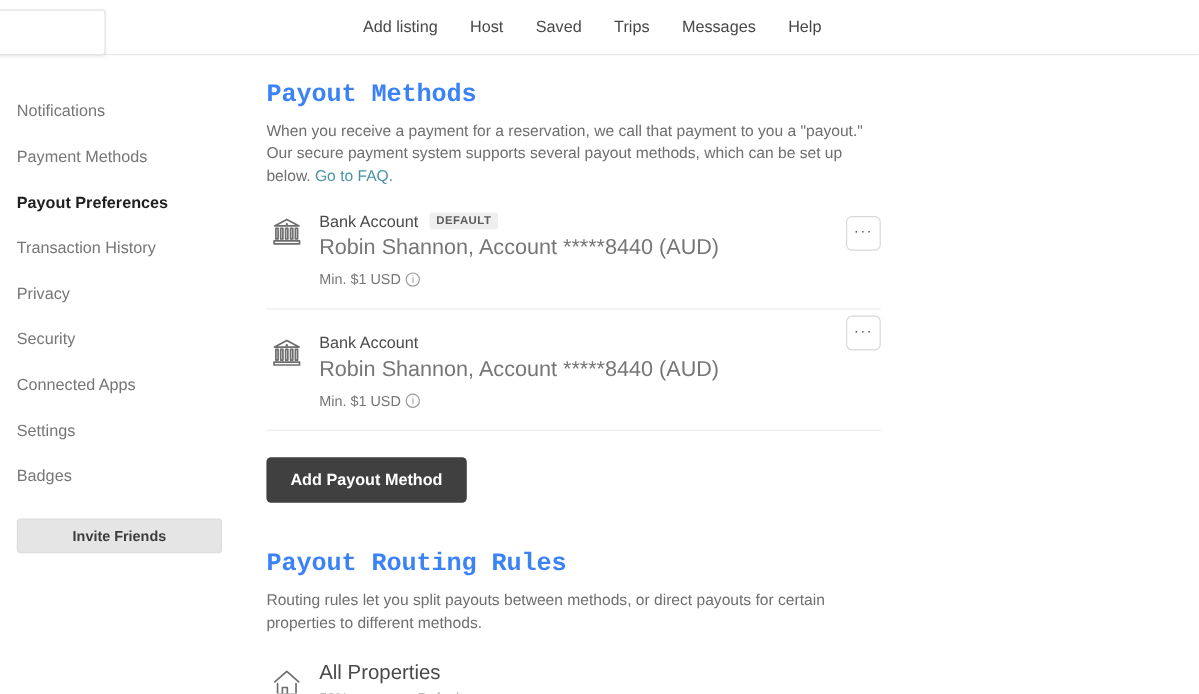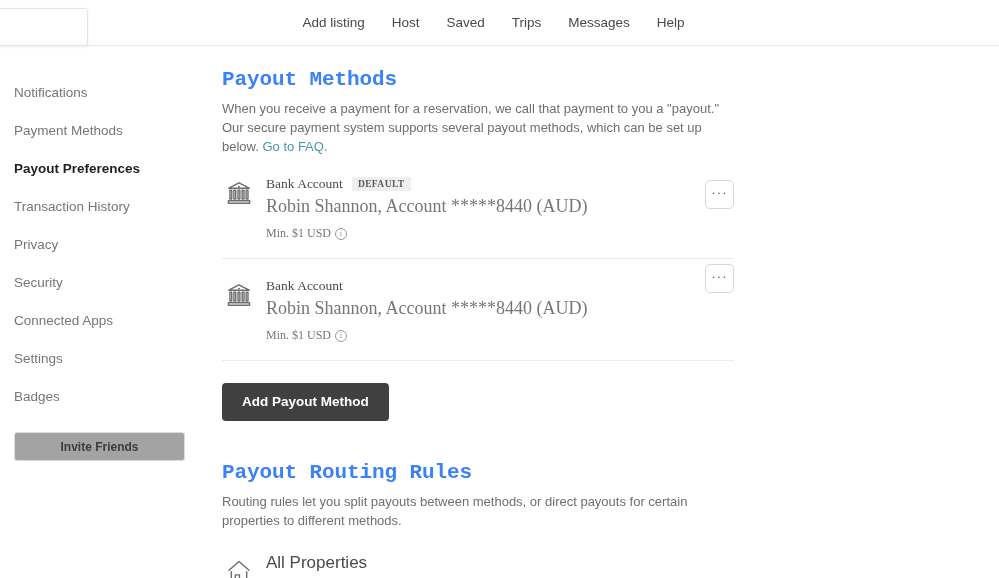--- a/index.html
+++ b/index.html
@@ -67,21 +67,21 @@
     margin-top: 12px;
   }
   .side-item.active {
     color: #1f1f1f;
     font-weight: bold;
   }
   .invite-btn {
     margin-top: 22px;
     width: 171px;
     height: 29px;
-    background: #a3a3a3;
+    background: #e5e5e5;
     border: 1px solid #dcdcdc;
     border-radius: 3px;
     font-size: 12px;
     font-weight: bold;
     color: #3c3c3c;
     font-family: "Liberation Sans", sans-serif;
     cursor: pointer;
     display: flex;
     align-items: center;
     justify-content: center;
@@ -116,21 +116,20 @@
 
   .method-list { margin-top: 19px; }
 
   .method-row {
     position: relative;
     display: flex;
     align-items: flex-start;
     padding: 0 0 17px 0;
     border-bottom: 1px solid #ebebeb;
     margin-bottom: 0;
-    font-family: Liberation Serif, serif;
   }
   .method-row + .method-row { padding-top: 18px; }
 
   .row-icon {
     width: 44px;
     flex: 0 0 44px;
     padding-top: 5px;
     display: flex;
     justify-content: flex-start;
     padding-left: 4px;

